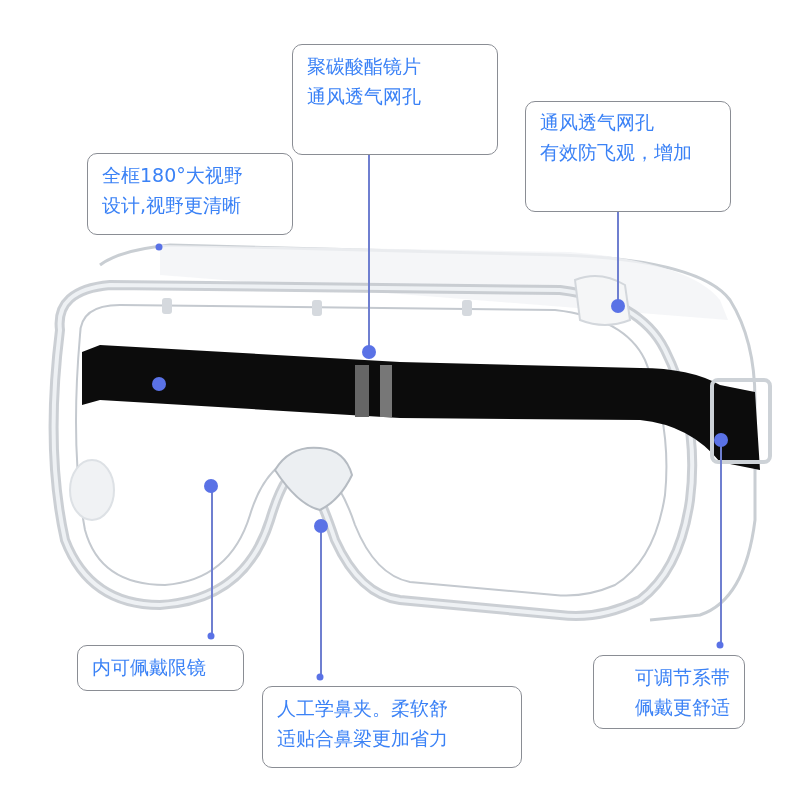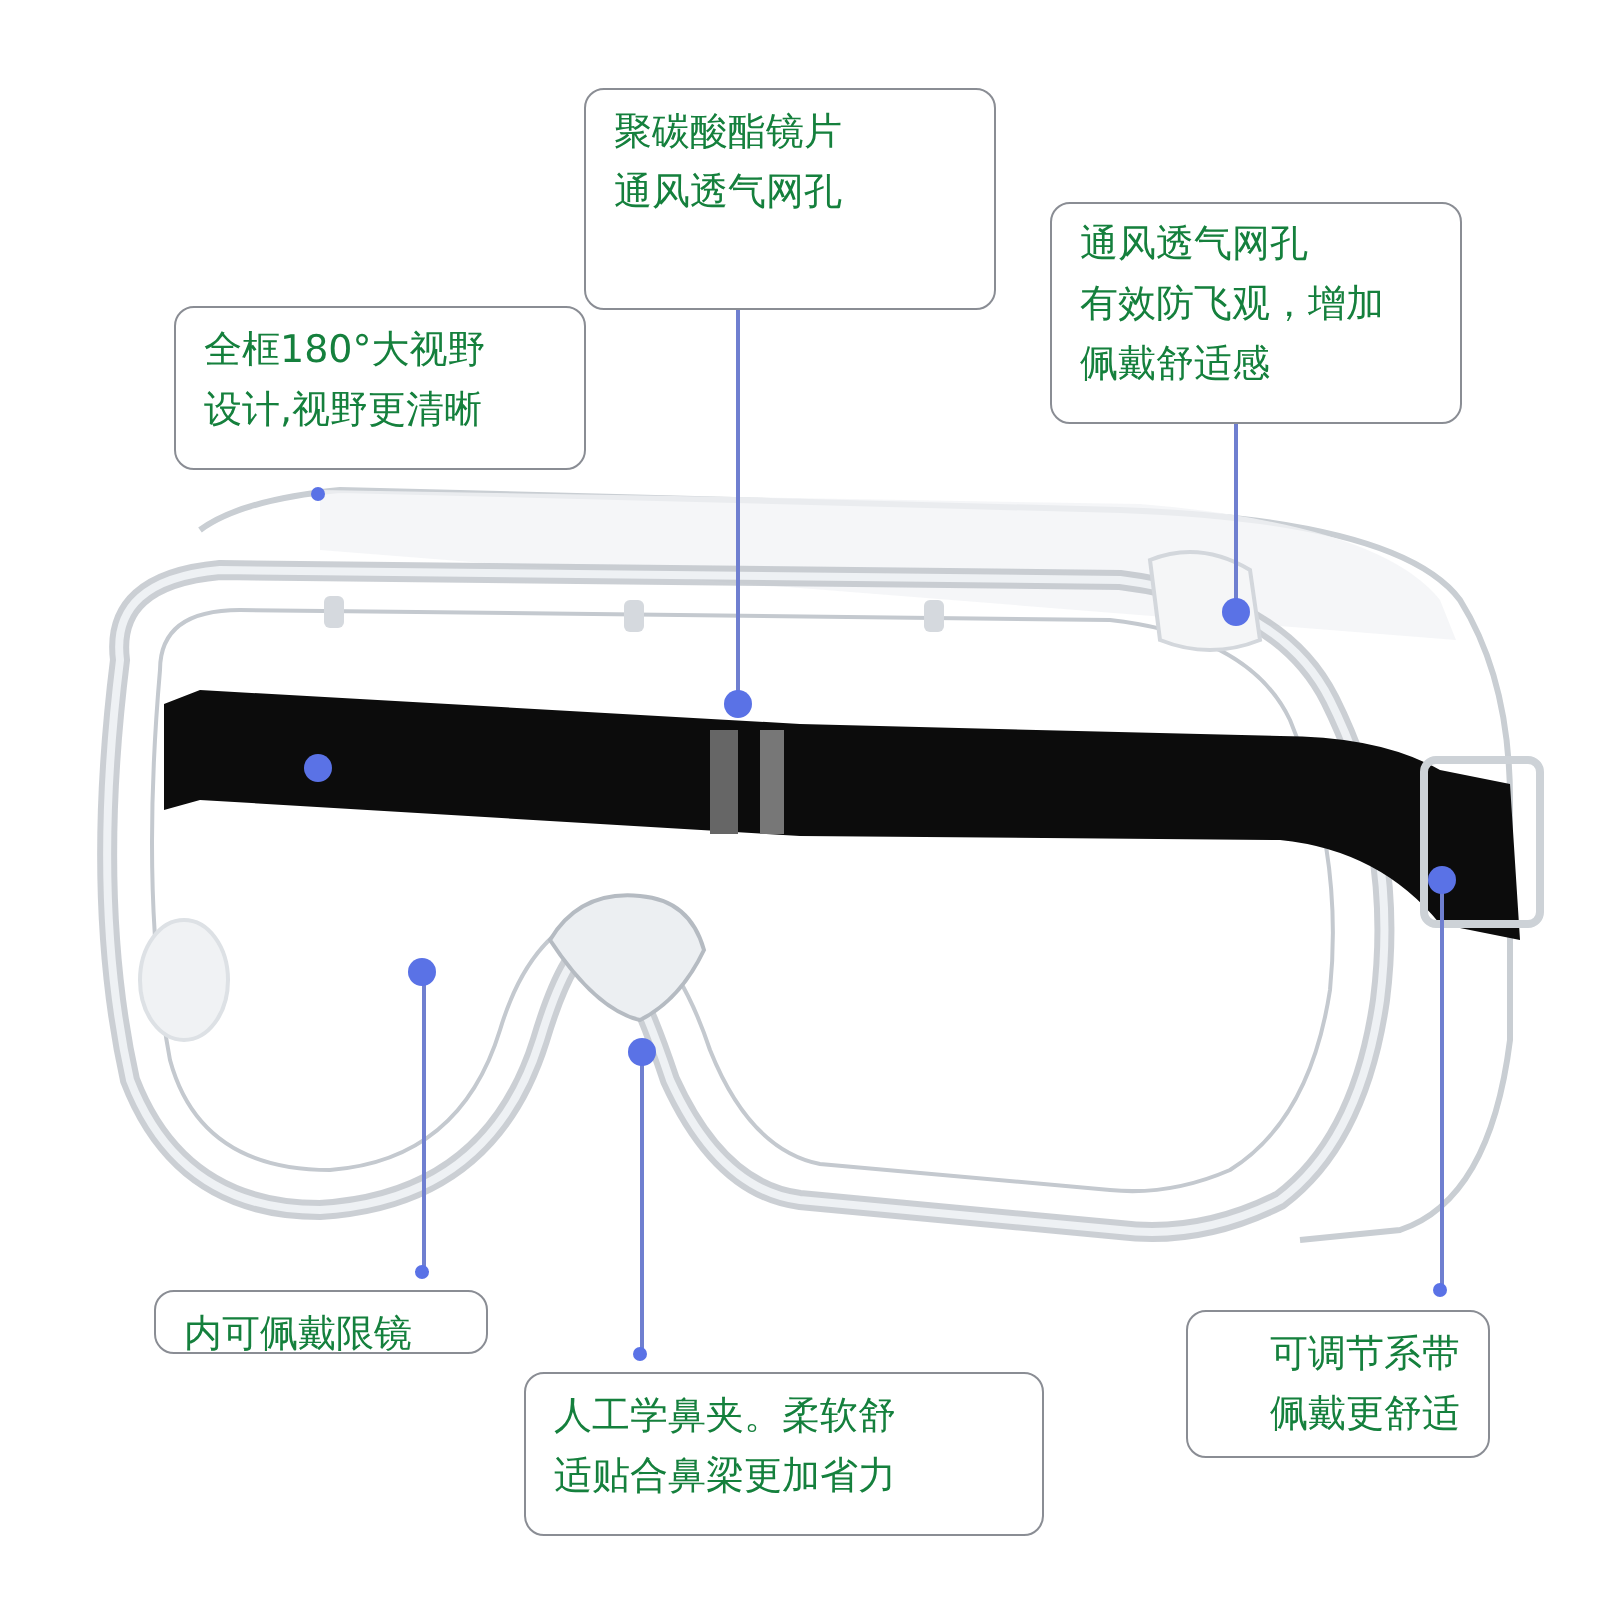--- a/index.html
+++ b/index.html
@@ -2,21 +2,21 @@
 <html><head>
 <meta charset="utf-8">
 <style>
   html, body { margin: 0; padding: 0; background: #ffffff; }
   body { width: 800px; height: 800px; position: relative; overflow: hidden;
          font-family: "DejaVu Sans", "Liberation Sans", sans-serif; }
   .stage { position: absolute; left: 0; top: 0; width: 800px; height: 800px; }
   .callout {
     position: absolute; background: #ffffff;
     border: 1.5px solid #8a8d94; border-radius: 10px;
-    color: #15803d; font-size: 19px; line-height: 30px;
+    color: #3b82f6; font-size: 19px; line-height: 30px;
     padding: 6px 14px; box-sizing: border-box; white-space: nowrap;
   }
   .callout .line { display: block; }
   .dot { position: absolute; width: 14px; height: 14px; border-radius: 50%;
          background: #5a72e6; transform: translate(-50%, -50%); }
   .dot.small { width: 7px; height: 7px; }
   .leader { position: absolute; width: 2px; background: #6f7fd0; }
   svg.goggles { position: absolute; left: 0; top: 0; }
 </style>
 </head>
@@ -84,24 +84,23 @@
   </div>
 
   <div class="callout" style="left:70px; top:153px; width:206px; height:82px;margin-left:17px;">
     <span class="line">全框180°大视野</span>
     <span class="line">设计,视野更清晰</span>
   </div>
 
   <div class="callout" style="left:525px; top:101px; width:206px; height:111px;font-family:Liberation Serif, serif;">
     <span class="line">通风透气网孔</span>
     <span class="line">有效防飞观，增加</span>
-    <span class="line">佩戴舒适感</span>
   </div>
 
-  <div class="callout" style="left:77px; top:645px; width:167px; height:32px;">
+  <div class="callout" style="left:77px; top:645px; width:167px; height:46px;">
     <span class="line">内可佩戴限镜</span>
   </div>
 
   <div class="callout" style="left:262px; top:686px; width:260px; height:82px;">
     <span class="line">人工学鼻夹。柔软舒</span>
     <span class="line">适贴合鼻梁更加省力</span>
   </div>
 
   <div class="callout" style="left:593px; top:655px; width:152px; height:74px;text-align:right;">
     <span class="line">可调节系带</span>

